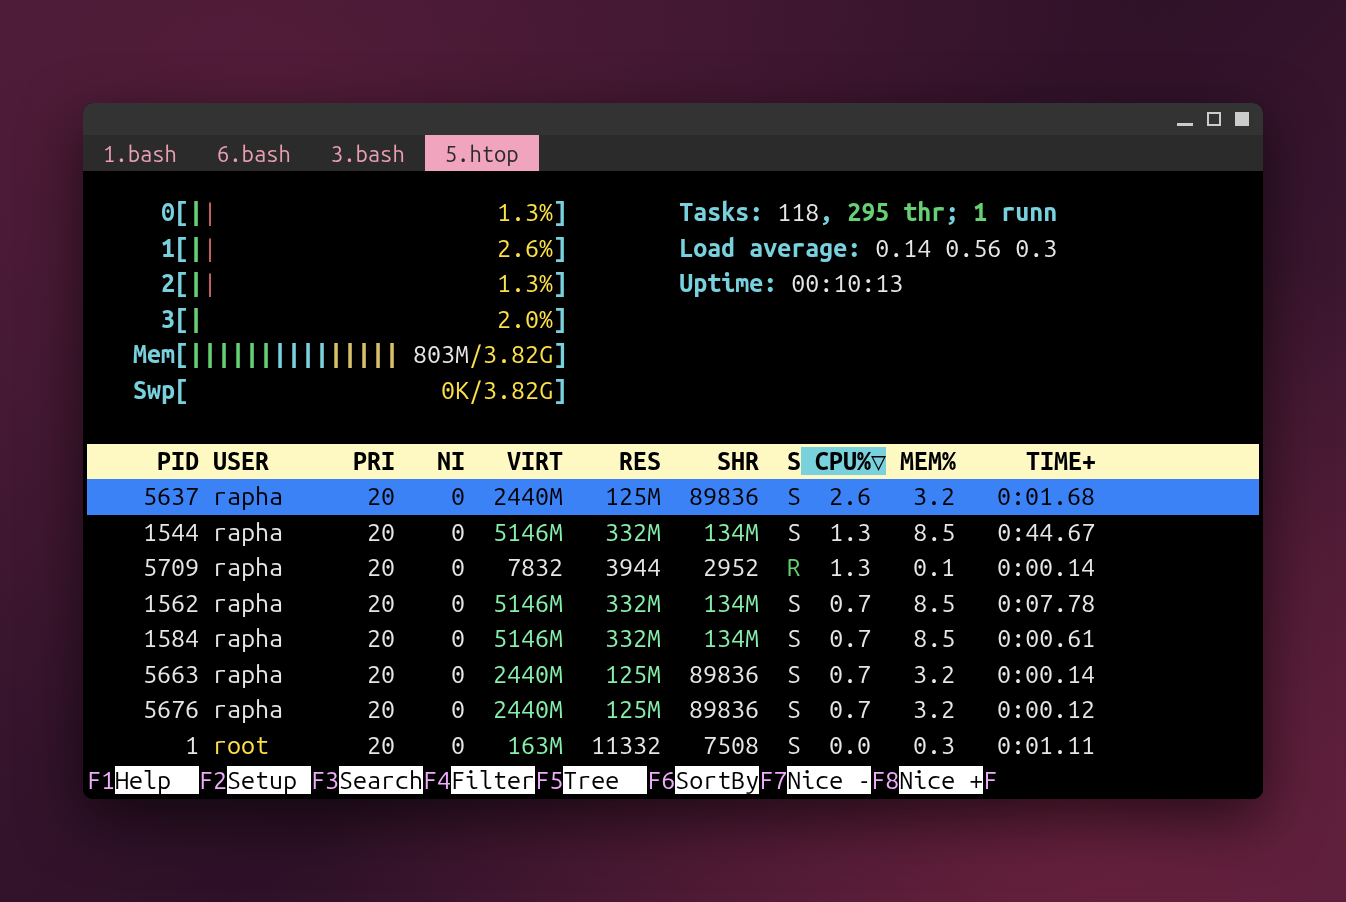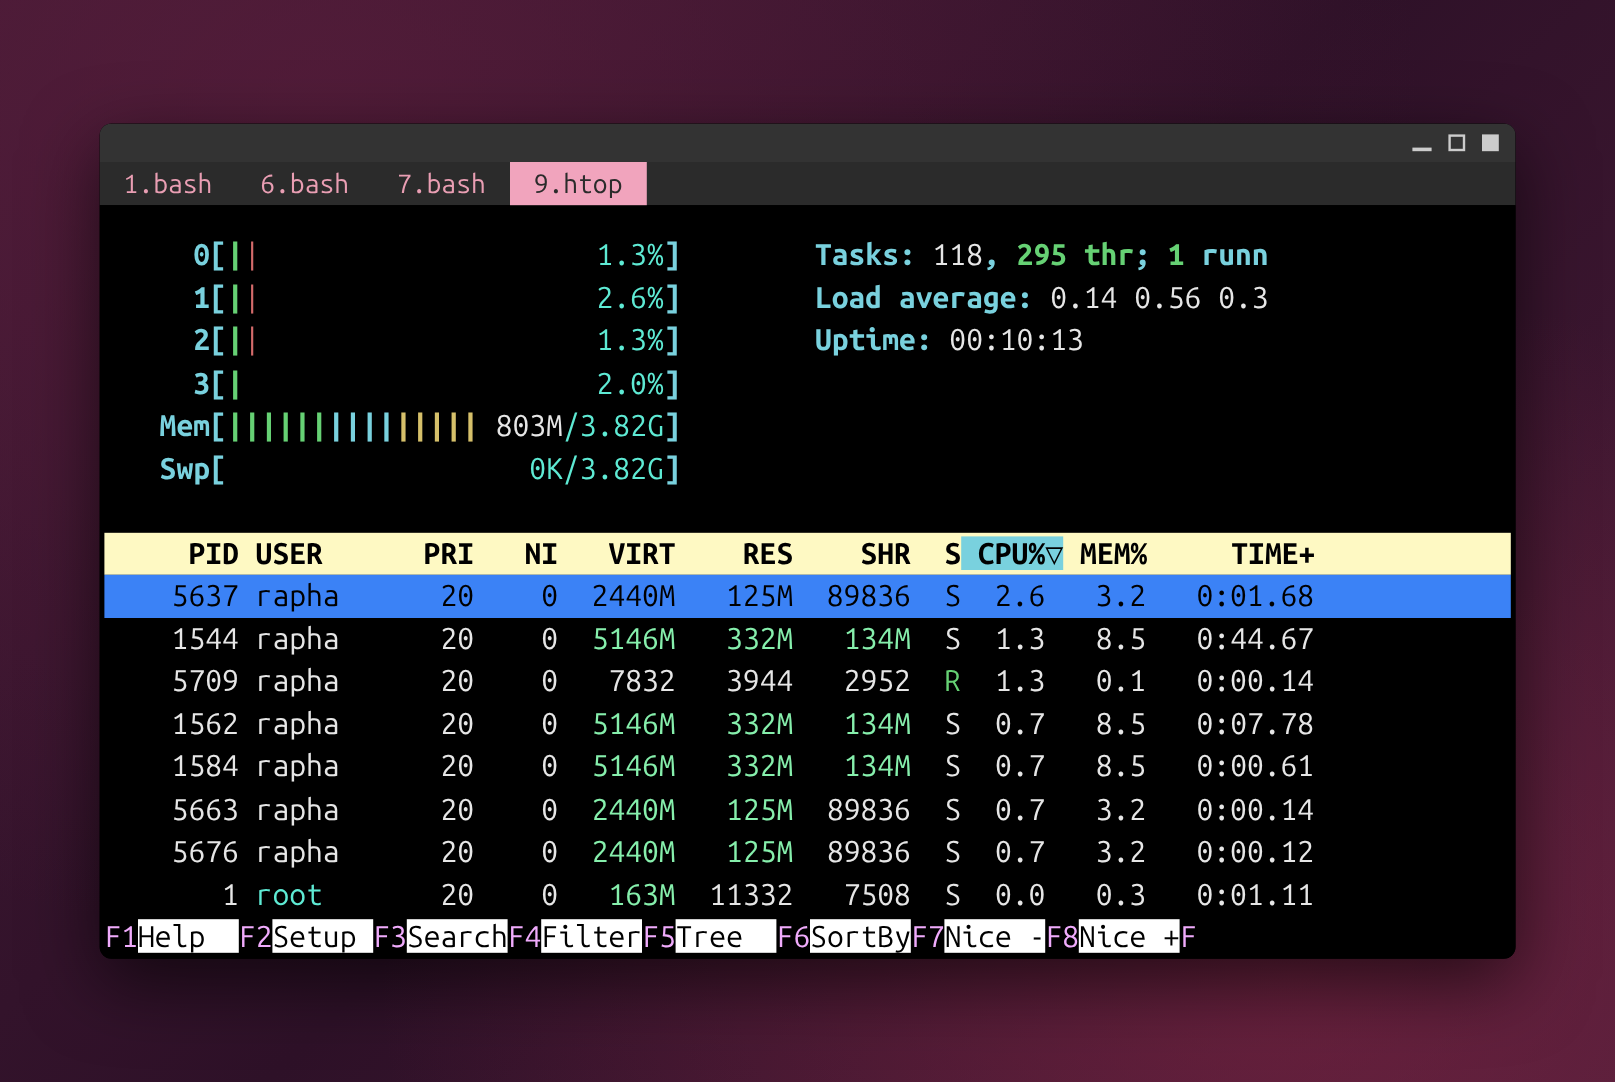--- a/index.html
+++ b/index.html
@@ -48,21 +48,21 @@
     line-height:1.42;
     white-space:pre;
     color:#ddd;
   }
   .cyan{color:#86efac}
   .cyanb{color:#79d1de;font-weight:bold}
   .greenb{color:#66d174;font-weight:bold}
   .green{color:#66d174}
   .white{color:#e6e6e6}
   .whiteb{color:#e6e6e6;font-weight:normal}
-  .grey{color:#5eead4}
+  .grey{color:#fde047}
   .yellowb{color:#d6c06a;font-weight:bold}
   .red{color:#d46b6b}
   .hdr{background:#fef9c3;color:#000;font-weight:bold}
   .hdr .sort{background:#79d1de}
   .selrow{background:#3b82f6;color:#000}
   .fkey{color:#f0abfc}
   .flabel{background:#ffffff;color:#000}
   .meters{padding-left:18px}
 </style>
 </head>
@@ -70,17 +70,17 @@
 
 <div class="window">
   <div class="titlebar">
     <span class="min"></span>
     <span class="max"></span>
     <span class="close"></span>
   </div>
   <div class="tabbar" id="tabbar">
       <div class="tab">1.bash</div>
       <div class="tab">6.bash</div>
-      <div class="tab">7.bash</div>
-      <div class="tab active">9.htop</div>
+      <div class="tab">3.bash</div>
+      <div class="tab active">5.htop</div>
     </div>
   <div class="term" id="term"><div class="meters"><div><span class="cyanb">    0</span><span class="cyanb">[</span><span class="greenb">|</span><span class="red">|</span>                    <span class="grey">1.3%</span><span class="cyanb">]</span>        <span class="cyanb">Tasks: </span><span class="whiteb">118</span><span class="cyanb">, </span><span class="greenb">295 thr</span><span class="cyanb">; </span><span class="greenb">1</span><span class="cyanb"> runn</span></div><div><span class="cyanb">    1</span><span class="cyanb">[</span><span class="greenb">|</span><span class="red">|</span>                    <span class="grey">2.6%</span><span class="cyanb">]</span>        <span class="cyanb">Load average: </span><span class="whiteb">0.14 0.56 0.3</span></div><div><span class="cyanb">    2</span><span class="cyanb">[</span><span class="greenb">|</span><span class="red">|</span>                    <span class="grey">1.3%</span><span class="cyanb">]</span>        <span class="cyanb">Uptime: </span><span class="whiteb">00:10:13</span></div><div><span class="cyanb">    3</span><span class="cyanb">[</span><span class="greenb">|</span>                     <span class="grey">2.0%</span><span class="cyanb">]</span></div><div><span class="cyanb">  Mem</span><span class="cyanb">[</span><span class="greenb">||||||</span><span class="cyanb">||||</span><span class="yellowb">|||||</span> <span class="whiteb">803M</span><span class="grey">/3.82G</span><span class="cyanb">]</span></div><div><span class="cyanb">  Swp</span><span class="cyanb">[</span>                  <span class="grey">0K/3.82G</span><span class="cyanb">]</span></div></div><div>&nbsp;</div><div class="hdr">     PID USER      PRI   NI   VIRT    RES    SHR  S<span class="sort"> CPU%▽</span> MEM%     TIME+ </div><div class="selrow">    5637 rapha      20    0  2440M   125M  89836  S  2.6   3.2   0:01.68 </div><div class="white">    1544 <span class="white">rapha    </span>  20    0 <span class="cyan"> 5146M</span> <span class="cyan">  332M</span> <span class="cyan">  134M</span>  S  1.3   8.5   0:44.67 </div><div class="white">    5709 <span class="white">rapha    </span>  20    0   7832   3944   2952 <span class="green"> R</span>  1.3   0.1   0:00.14 </div><div class="white">    1562 <span class="white">rapha    </span>  20    0 <span class="cyan"> 5146M</span> <span class="cyan">  332M</span> <span class="cyan">  134M</span>  S  0.7   8.5   0:07.78 </div><div class="white">    1584 <span class="white">rapha    </span>  20    0 <span class="cyan"> 5146M</span> <span class="cyan">  332M</span> <span class="cyan">  134M</span>  S  0.7   8.5   0:00.61 </div><div class="white">    5663 <span class="white">rapha    </span>  20    0 <span class="cyan"> 2440M</span> <span class="cyan">  125M</span>  89836  S  0.7   3.2   0:00.14 </div><div class="white">    5676 <span class="white">rapha    </span>  20    0 <span class="cyan"> 2440M</span> <span class="cyan">  125M</span>  89836  S  0.7   3.2   0:00.12 </div><div class="white">       1 <span class="grey">root     </span>  20    0 <span class="cyan">  163M</span>  11332   7508  S  0.0   0.3   0:01.11 </div><div><span class="fkey">F1</span><span class="flabel">Help  </span><span class="fkey">F2</span><span class="flabel">Setup </span><span class="fkey">F3</span><span class="flabel">Search</span><span class="fkey">F4</span><span class="flabel">Filter</span><span class="fkey">F5</span><span class="flabel">Tree  </span><span class="fkey">F6</span><span class="flabel">SortBy</span><span class="fkey">F7</span><span class="flabel">Nice -</span><span class="fkey">F8</span><span class="flabel">Nice +</span><span class="fkey">F</span></div></div>
 </div>
 
 </body></html>

